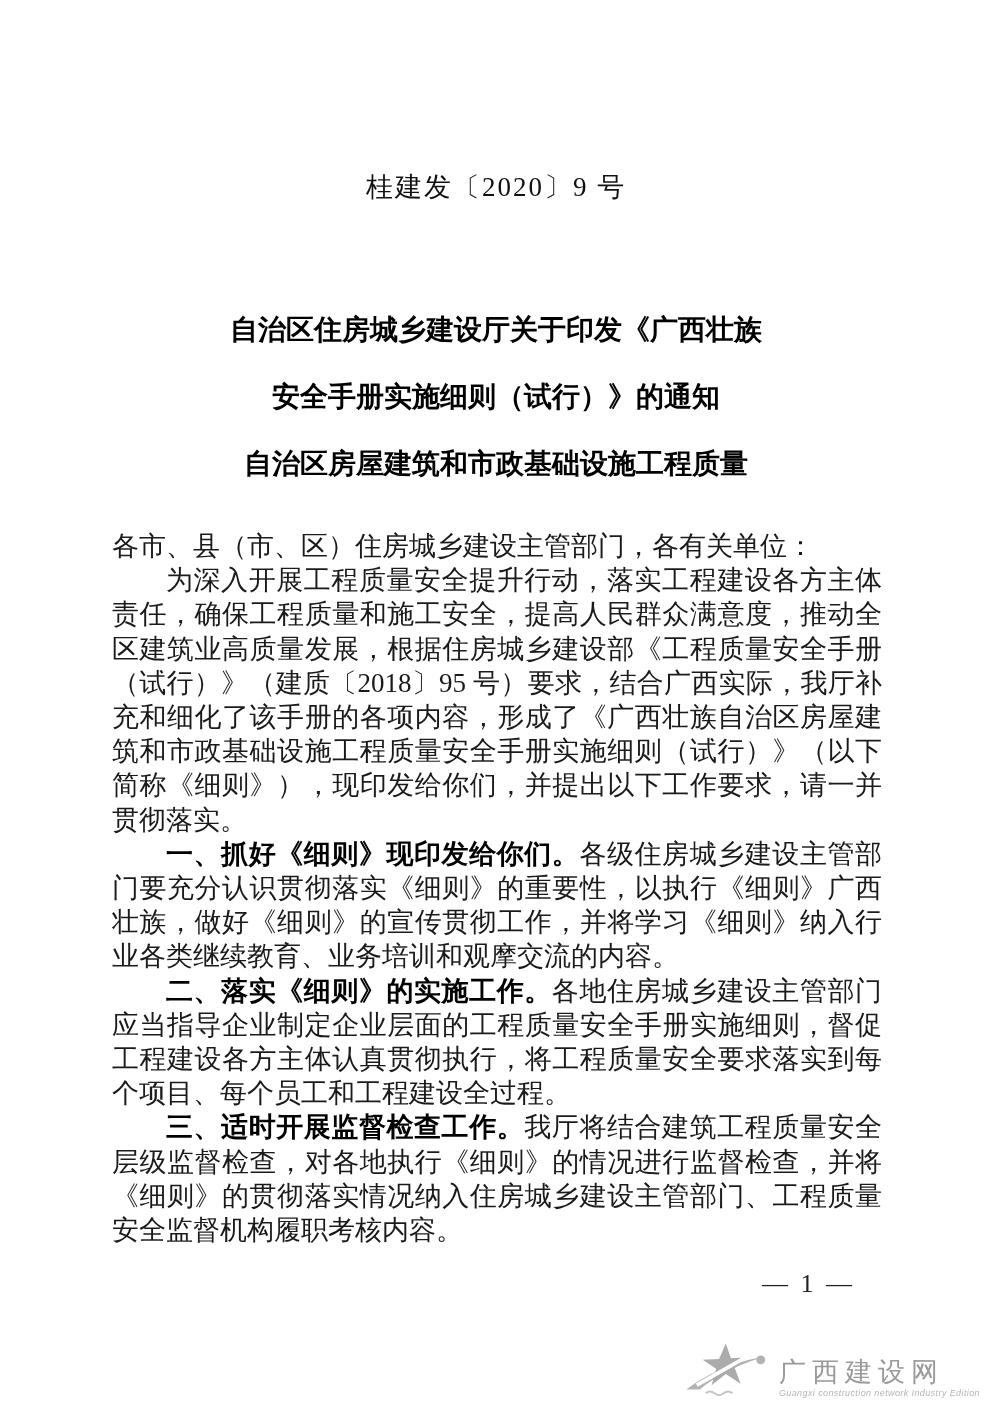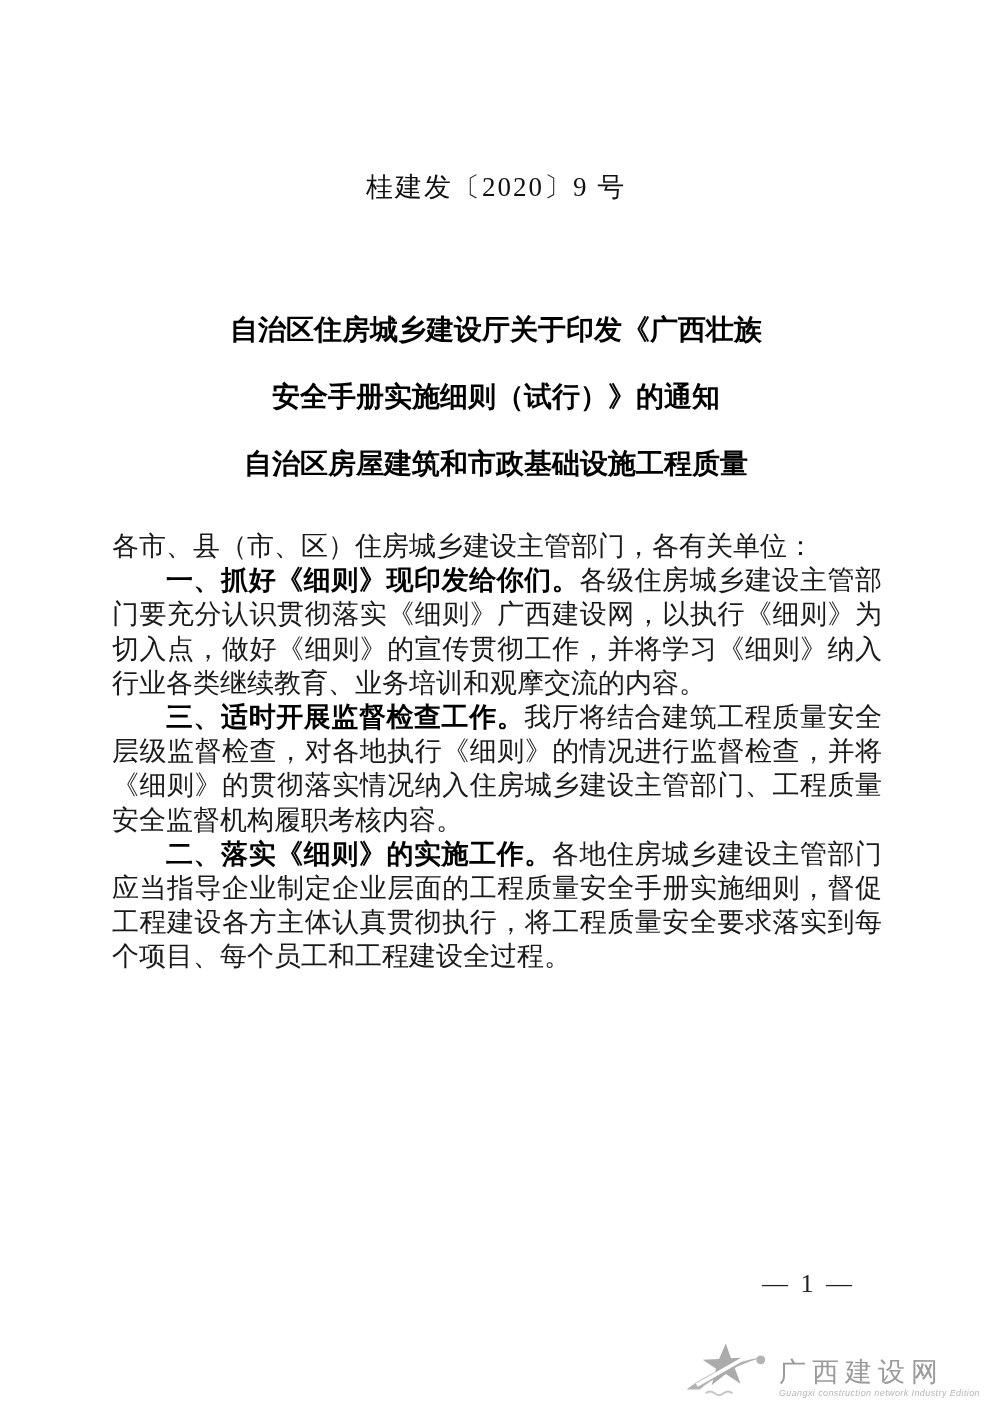--- a/index.html
+++ b/index.html
@@ -92,26 +92,27 @@
 
   <div class="doc-title">
     <div>自治区住房城乡建设厅关于印发《广西壮族</div>
     <div>安全手册实施细则（试行）》的通知</div>
     <div>自治区房屋建筑和市政基础设施工程质量</div>
   </div>
 
   <div class="body-text">
     <p class="salutation">各市、县（市、区）住房城乡建设主管部门，各有关单位：</p>
 
+    <p class="para"><span class="lead"></span><span>为深入开展工程质量安全提升行动，落实工程建设各方主体责任，确保工程质量和施工安全，提高人民群众满意度，推动全区建筑业高质量发展，根据住房城乡建设部《工程质量安全手册（试行）》（建质〔2018〕95 号）要求，结合广西实际，我厅补充和细化了该手册的各项内容，形成了《广西壮族自治区房屋建筑和市政基础设施工程质量安全手册实施细则（试行）》（以下简称《细则》），现印发给你们，并提出以下工作要求，请一并贯彻落实。</span></p>
 
-    <p class="para"><span class="lead">一、抓好《细则》现印发给你们。</span><span>各级住房城乡建设主管部门要充分认识贯彻落实《细则》广西建设网，以执行《细则》为切入点，做好《细则》的宣传贯彻工作，并将学习《细则》纳入行业各类继续教育、业务培训和观摩交流的内容。</span></p>
+    <p class="para"><span class="lead">一、抓好《细则》现印发给你们。</span><span>各级住房城乡建设主管部门要充分认识贯彻落实《细则》的重要性，以执行《细则》广西壮族，做好《细则》的宣传贯彻工作，并将学习《细则》纳入行业各类继续教育、业务培训和观摩交流的内容。</span></p>
+
+    <p class="para"><span class="lead">二、落实《细则》的实施工作。</span><span>各地住房城乡建设主管部门应当指导企业制定企业层面的工程质量安全手册实施细则，督促工程建设各方主体认真贯彻执行，将工程质量安全要求落实到每个项目、每个员工和工程建设全过程。</span></p>
 
     <p class="para"><span class="lead">三、适时开展监督检查工作。</span><span>我厅将结合建筑工程质量安全层级监督检查，对各地执行《细则》的情况进行监督检查，并将《细则》的贯彻落实情况纳入住房城乡建设主管部门、工程质量安全监督机构履职考核内容。</span></p>
-
-    <p class="para"><span class="lead">二、落实《细则》的实施工作。</span><span>各地住房城乡建设主管部门应当指导企业制定企业层面的工程质量安全手册实施细则，督促工程建设各方主体认真贯彻执行，将工程质量安全要求落实到每个项目、每个员工和工程建设全过程。</span></p>
   </div>
 
   <div class="page-number">— 1 —</div>
 
   <div class="watermark">
     <span class="wm-logo">
       <svg width="90" height="58" viewBox="0 0 120 78" xmlns="http://www.w3.org/2000/svg">
 
         <path d="M4 64 C28 46 62 28 108 20 C70 32 44 46 22 64 Z" fill="#b3b3b3"></path>
 

